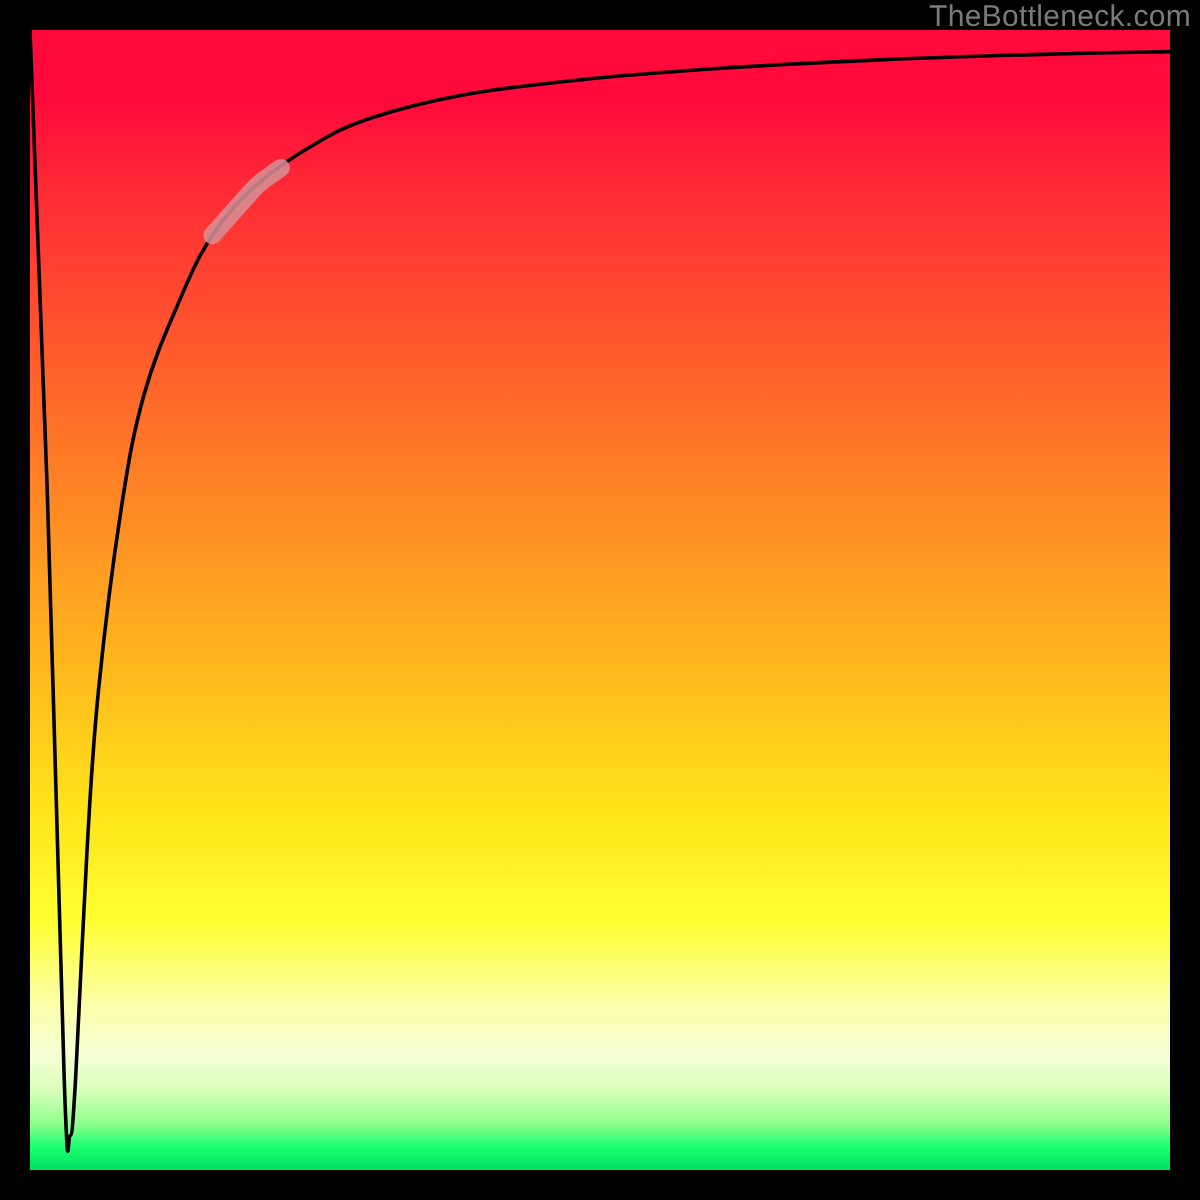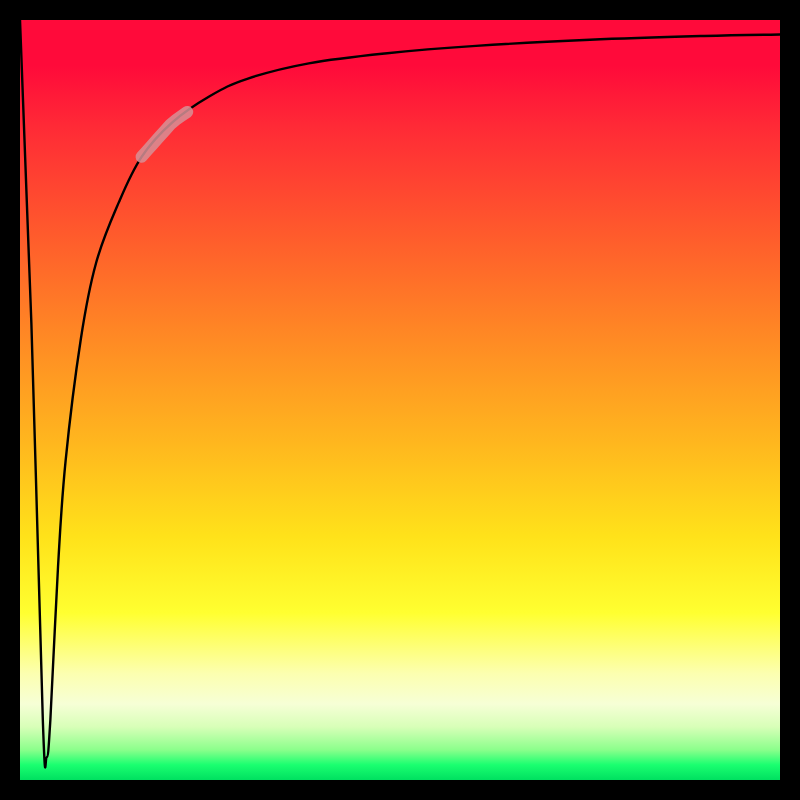--- a/index.html
+++ b/index.html
@@ -61,13 +61,14 @@
 </head>
 <body>
 
 <div class="frame">
   <div class="plot-area">
     <svg class="curve" viewBox="0 0 760 760">
       <path id="main-curve" fill="none" stroke="#000" stroke-width="2.4" stroke-linecap="round" stroke-linejoin="round" d="M 0 0 C 2.052 54.72, 7.296 178.144, 11.4 304 C 15.504000000000001 429.856, 20.064 621.224, 22.8 699.2 C 25.536 777.176, 25.232000000000003 737.2, 26.6 737.2 C 27.968 737.2, 28.348000000000003 733.4000000000001, 30.400000000000002 699.2 C 32.452 665, 35.264 593.7120000000001, 38 547.2 C 40.736 500.68800000000005, 41.496 481.84000000000003, 45.6 440.8 C 49.704 399.76, 55.328 354.76800000000003, 60.800000000000004 319.20000000000005 C 66.272 283.63200000000006, 69.16 267.82399999999996, 76 243.19999999999993 C 82.84 218.5759999999999, 90.592 201.55199999999996, 98.8 182.39999999999998 C 107.008 163.248, 112.024 151.16400000000007, 121.60000000000001 136.80000000000007 C 131.17600000000002 122.43600000000008, 139.688 113.54400000000004, 152 102.60000000000002 C 164.312 91.656, 176.32 83.93439999999998, 190 76 C 203.68 68.06560000000002, 210.216 64.40240000000009, 228 58.520000000000095 C 245.784 52.637600000000106, 264.176 47.83440000000006, 288.8 43.32000000000005 C 313.42400000000004 38.80560000000004, 334.704 36.586400000000054, 364.8 33.440000000000055 C 394.896 30.29360000000005, 419.064 28.302400000000063, 456 25.840000000000032 C 492.936 23.3776, 528.96 21.538399999999896, 570 19.759999999999877 C 611.04 17.981599999999858, 649.8 16.91759999999989, 684 15.959999999999923 C 718.2 15.002399999999955, 746.32 14.713600000000032, 760 14.440000000000055"></path>
       <path id="highlight-seg" fill="none" stroke="#d79096" stroke-opacity="0.85" stroke-width="12" stroke-linecap="round" d="M 121.60000000000001 136.80000000000007 L 127.30000000000001 130.38749999999993 L 133 123.97500000000002 L 138.7 117.5625 L 144.4 111.14999999999998 L 150.1 104.73749999999995 L 155.79999999999998 99.94000000000005 L 161.5 95.94999999999993 L 167.2 91.96000000000004"></path>
     </svg>
   </div>
+  <div class="attribution">TheBottleneck.com</div>
 </div>
 
 </body></html>

